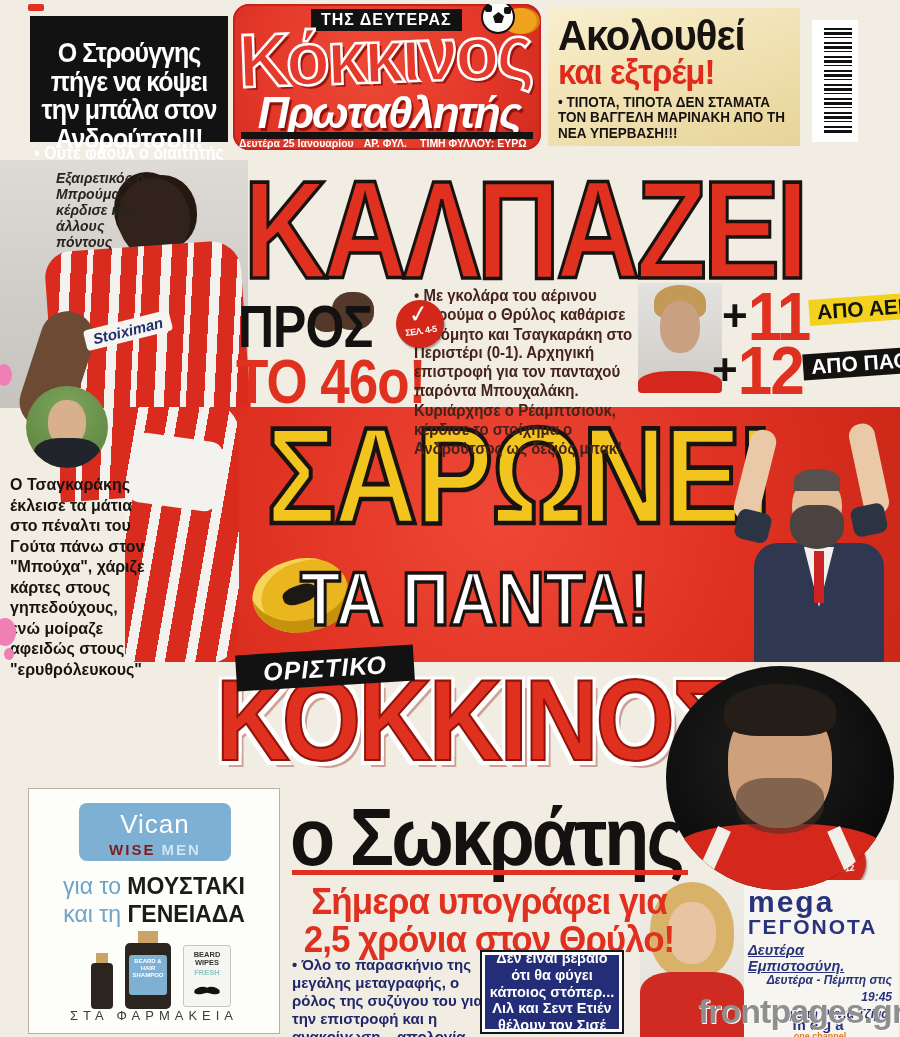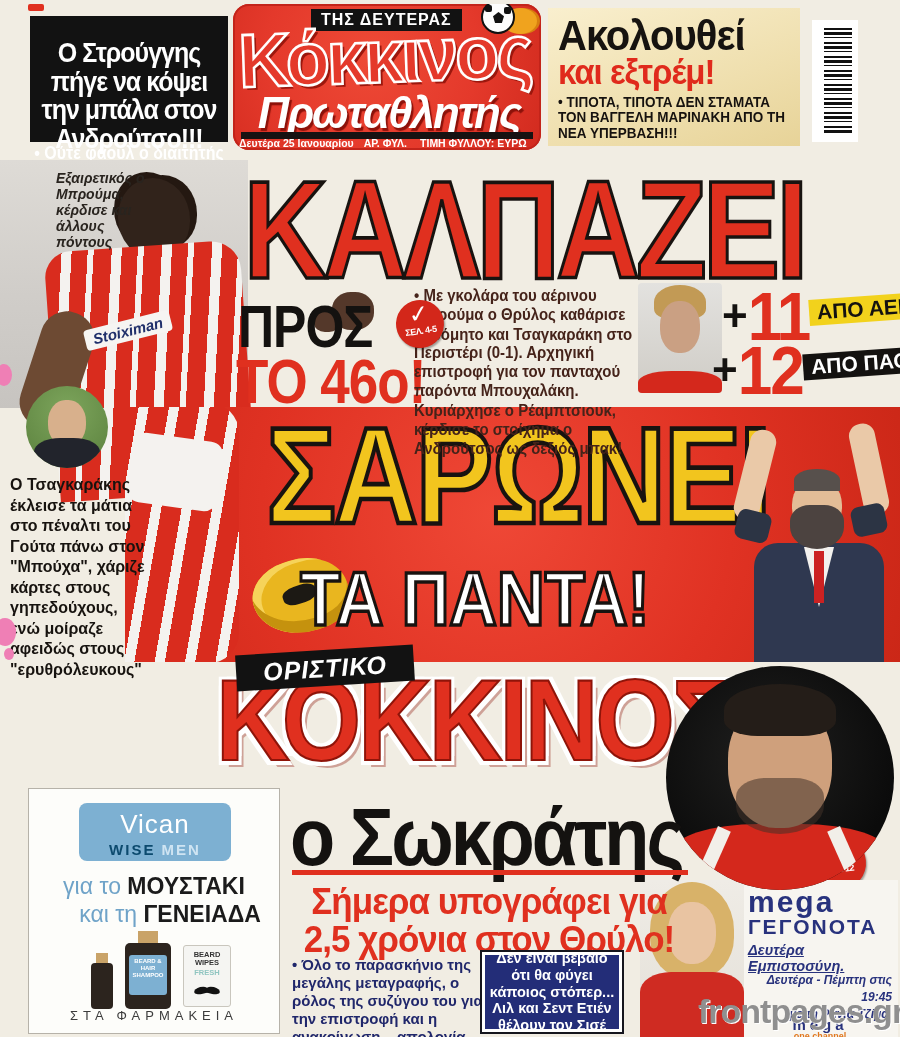--- a/index.html
+++ b/index.html
@@ -175,24 +175,24 @@
     border:3px solid #fff; box-shadow:0 0 0 2px #15151d; z-index:6;
     display:flex; align-items:center; justify-content:center; text-align:center;
     color:#fff; font-size:14.5px; font-weight:800; line-height:1.15; padding:4px;
   }
 
   
   #vican { left:28px; top:788px; width:252px; height:246px; background:#fdfdfa; border:1px solid #b6b2a9; z-index:6; text-align:center; }
   #vican-logo { position:absolute; left:50px; top:14px; width:152px; height:58px; background:#7db0d2; border-radius:8px; color:#fff; padding-top:6px; }
   #vican-logo .brand { font-size:26px; letter-spacing:1px; }
   #vican-logo .wise { font-size:15px; letter-spacing:2px; margin-top:1px; }
-  #vican-logo .wise b { color:#0c4a6e; } #vican-logo .wise span { color:#cfe4f2; font-weight:700; }
+  #vican-logo .wise b { color:#7f1d1d; } #vican-logo .wise span { color:#cfe4f2; font-weight:700; }
   .vican-line { position:absolute; width:100%; font-size:23px; }
   .vican-line .lt { color:#6fa3c8; } .vican-line .bd { color:#1b1b1b; font-weight:800; }
-  #vican-line1 { top:84px; } #vican-line2 { top:112px;margin-left:16px; }
+  #vican-line1 { top:84px; } #vican-line2 { top:112px; }
   #products { position:absolute; left:0; top:148px; width:100%; height:72px; }
   #p-oil { position:absolute; left:62px; bottom:0; width:22px; height:46px; background:#2c241e; border-radius:4px; }
   #p-oil::before { content:""; position:absolute; left:5px; top:-10px; width:12px; height:10px; background:#c9a368; }
   #p-shampoo { position:absolute; left:96px; bottom:0; width:46px; height:66px; background:#2c241e; border-radius:5px; }
   #p-shampoo::before { content:""; position:absolute; left:13px; top:-12px; width:20px; height:12px; background:#c9a368; }
   #p-shampoo .lab { position:absolute; left:4px; top:12px; width:38px; height:40px; background:#7db0d2; border-radius:3px; color:#fff; font-size:6px; font-weight:700; line-height:1.2; padding-top:3px; }
   #p-wipes { position:absolute; left:154px; bottom:2px; width:48px; height:62px; background:#f5f5f2; border:1px solid #c9c6bd; border-radius:3px; font-weight:800; padding-top:5px; }
   #p-wipes .w1 { font-size:7.5px; color:#333; line-height:1.1; }
   #p-wipes .w2 { font-size:7.5px; color:#8fc5c0; }
   .mst { position:absolute; width:14px; height:7px; background:#111; border-radius:60% 60% 0 60%; }

